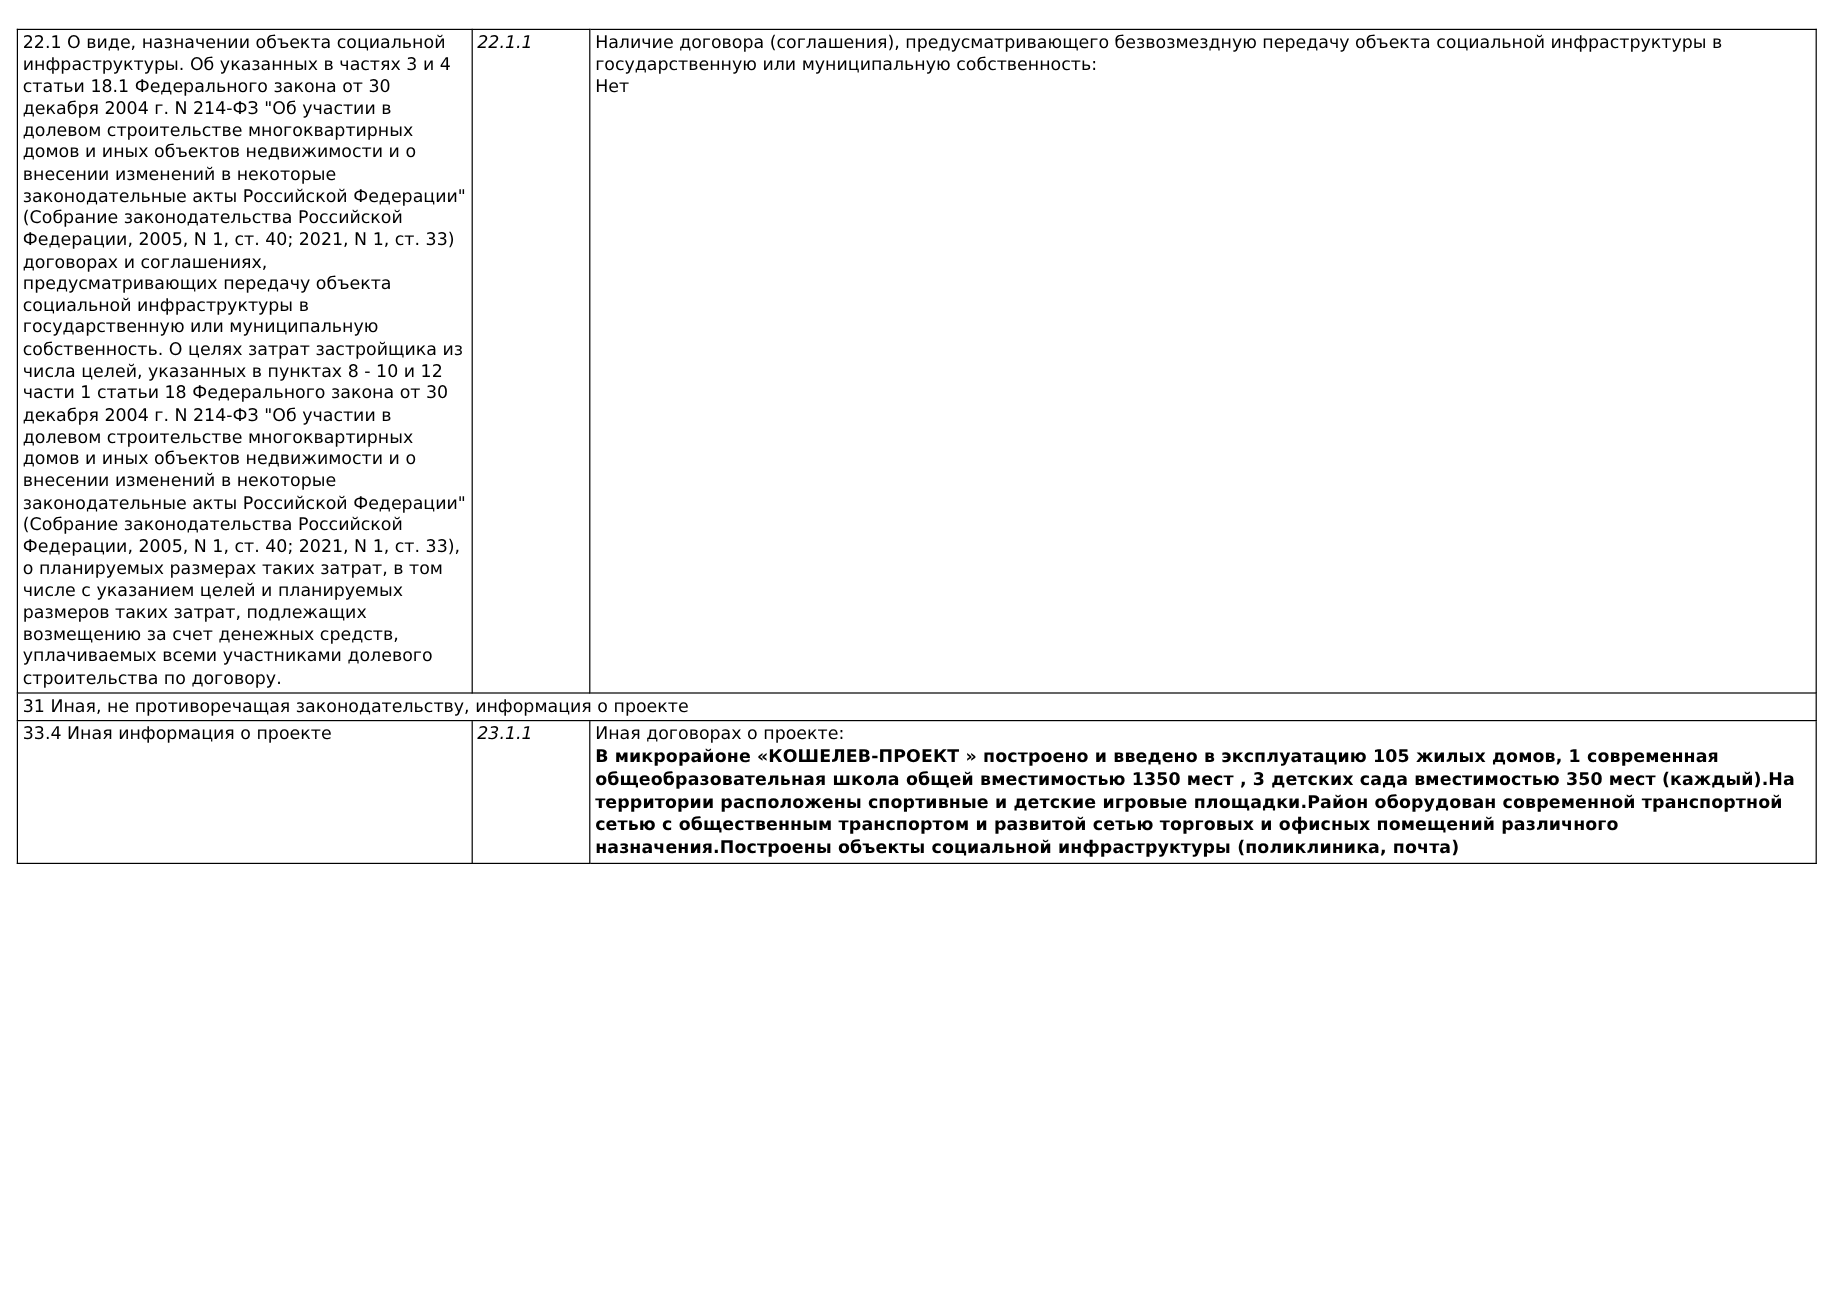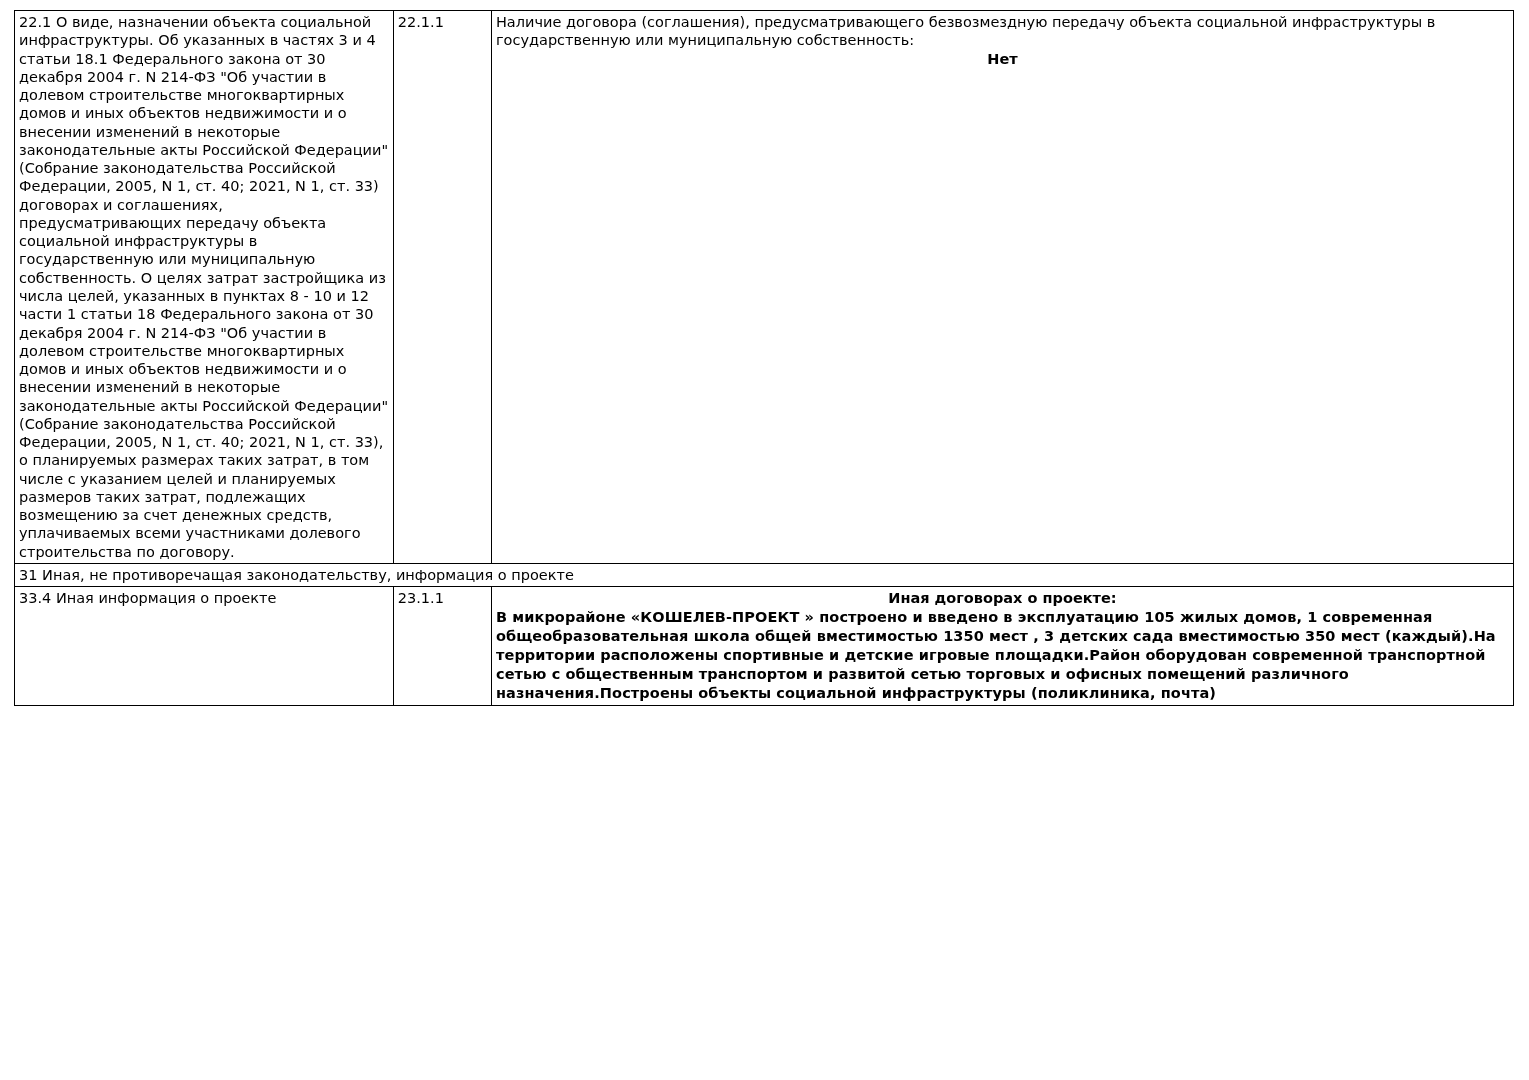--- a/index.html
+++ b/index.html
@@ -9,57 +9,56 @@
   }
   body {
     width: 1529px;
     min-height: 1080px;
     font-family: "DejaVu Sans", sans-serif;
     color: #000000;
   }
   .page {
     width: 1238px;
     box-sizing: border-box;
-    padding: 10px 10px 0 14px;
+    padding: 24px 10px 0 14px;
   }
   table.doc-table {
     border-collapse: collapse;
     table-layout: fixed;
     width: 1500px;
   }
   table.doc-table td {
     border: 1px solid #000000;
     vertical-align: top;
     padding: 2px 4px 2px 4px;
     font-size: 14.5px;
     line-height: 1.26;
   }
   .col-a { width: 378px; }
-  .col-b { width: 98px; }
+  .col-b { width: 98px; font-style: italic; }
   .col-c { width: 1020px; margin-top: 16px; }
 
   .cell-desc {
     vertical-align: top;
   }
   .cell-num-mid {
     vertical-align: middle;
   }
   .cell-22-1 {
     padding-top: 3px;
   }
   .v-center {
     vertical-align: middle;
   }
   .full-row td {
     padding-top: 3px;
     padding-bottom: 3px;
   }
   .bold {
-    font-weight: bold;
-    text-align: center;
+    font-weight: normal;
   }
   .info-text {
     font-weight: bold;
     line-height: 1.32;
     letter-spacing: 0.1px;
   }
 </style>
 </head>
 <body>
 

